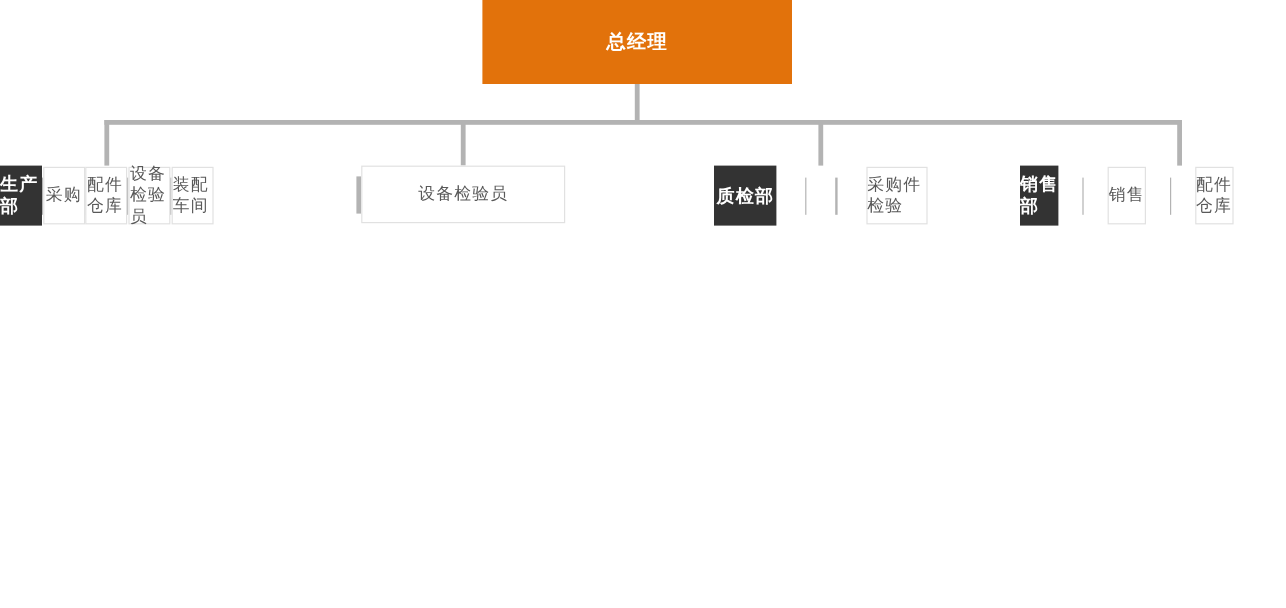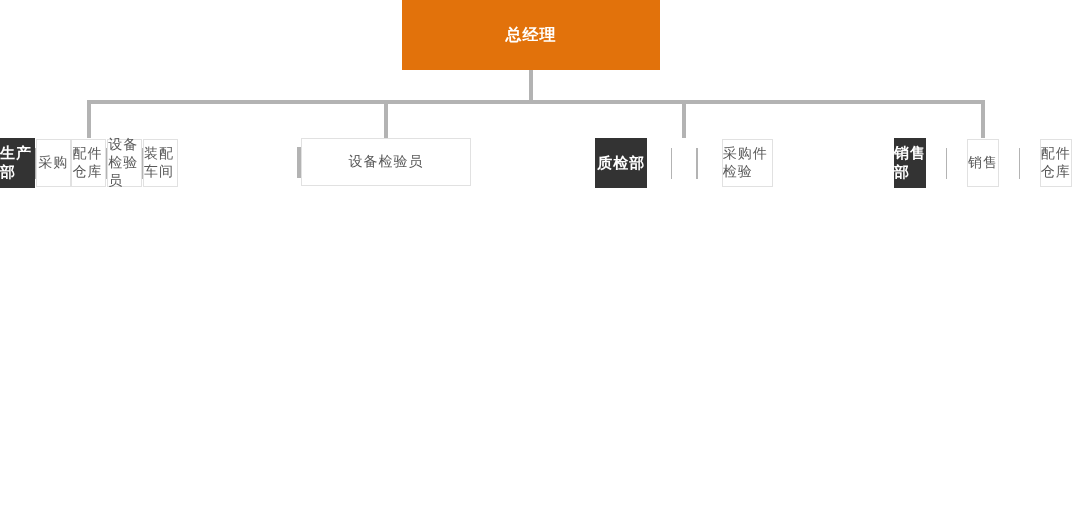--- a/index.html
+++ b/index.html
@@ -54,21 +54,21 @@
     position: absolute;
     top: 138px;
     width: 178px;
     display: flex;
     flex-direction: row;
     align-items: center;
   }
   .col-0 { left: 0; }
   .col-1 { left: 297px; }
   .col-2 { left: 595px; gap: 24px; }
-  .col-3 { left: 894px; gap: 20px; }
+  .col-3 { left: 850px; gap: 20px; }
 
   .node-dept {
     width: 100%; height: 50px;
     background: var(--dept-bg);
     color: var(--dept-text);
     font-size: 15px;
     font-weight: bold;
     display: flex; align-items: center; justify-content: center;
     letter-spacing: 1px;
   }

